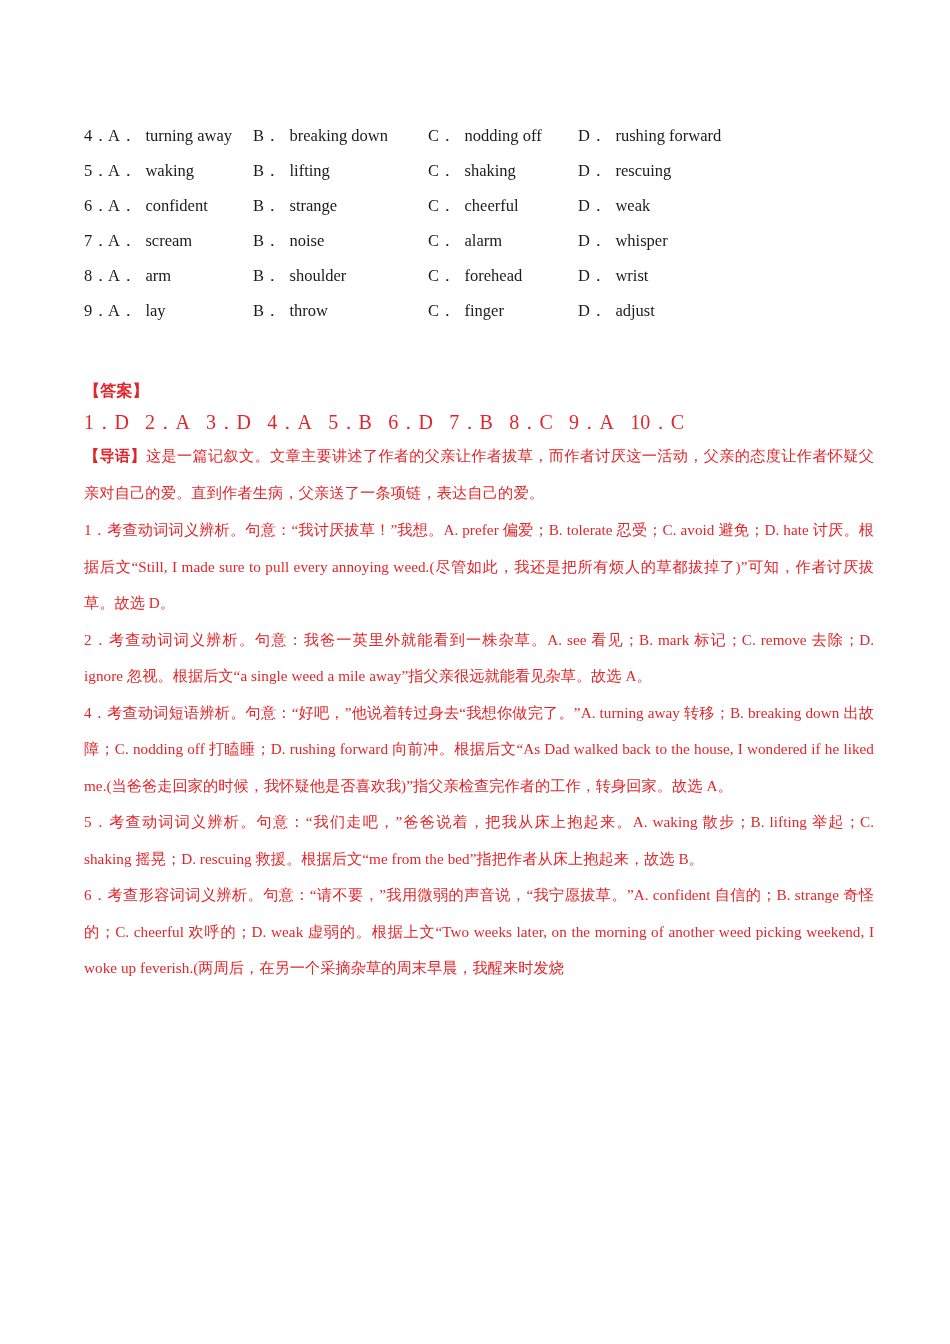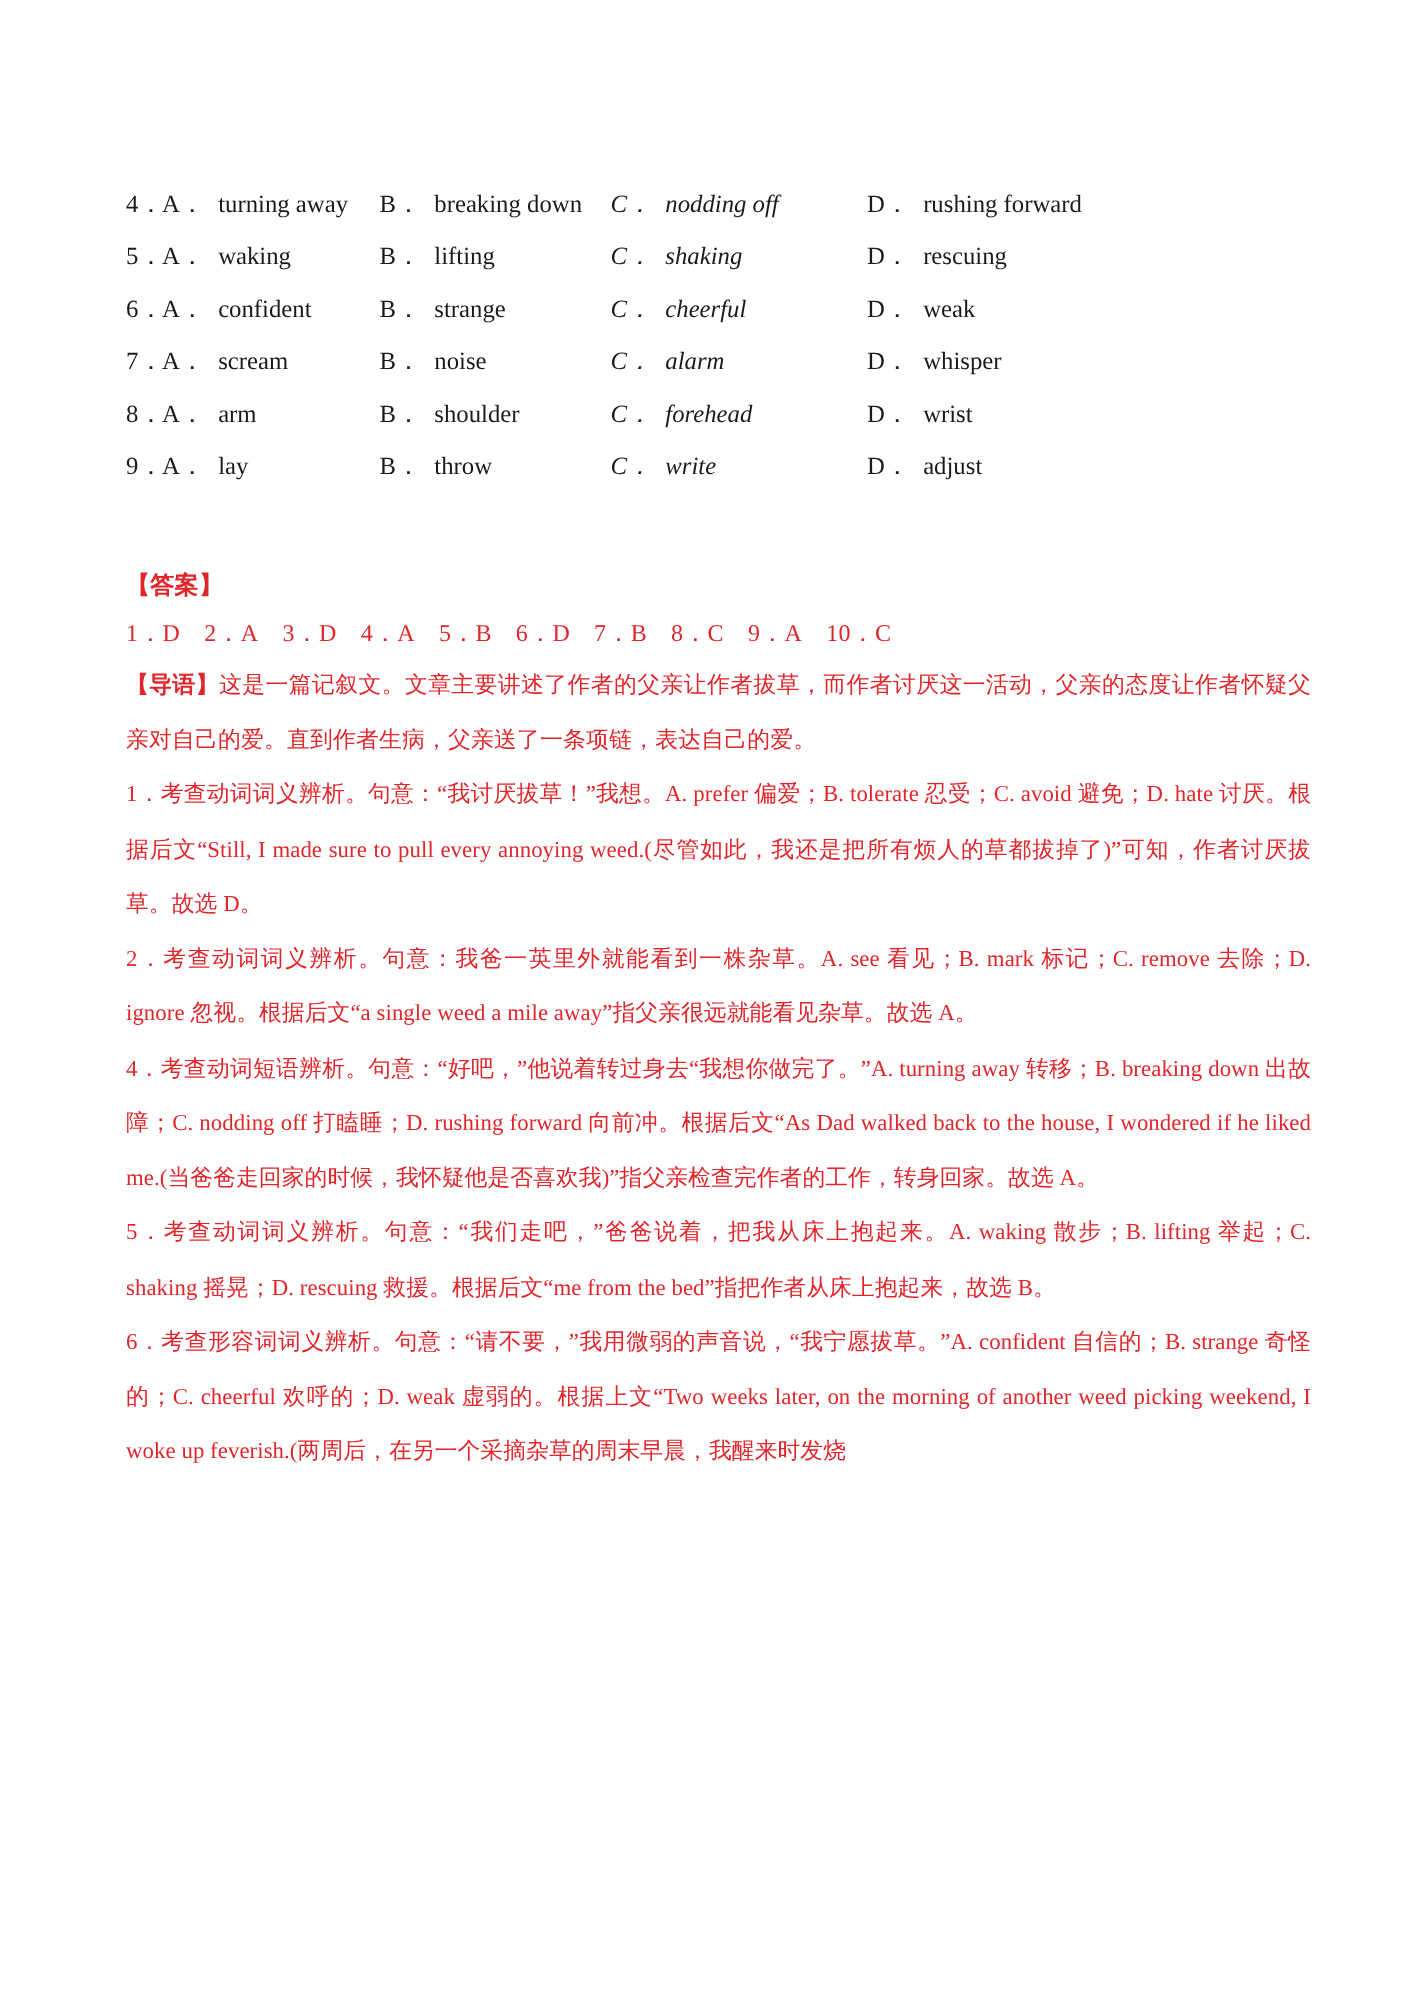--- a/index.html
+++ b/index.html
@@ -44,36 +44,36 @@
     width: 34px;
     text-align: left;
   }
   .opt-cell {
     position: absolute;
     white-space: nowrap;
   }
   .opt-cell .lt { margin-right: 9px; }
   .c-a { left: 24px; }
   .c-b { left: 169px; }
-  .c-c { left: 323px; font-style: italic; }
+  .c-c { left: 344px; }
   .c-d { left: 494px; }
 
   
   .ansblock {
     margin-top: 48px;
     color: #e0262b;
   }
   .ans-head {
     font-size: 16px;
     line-height: 30px;
     font-weight: bold;
     letter-spacing: 0.2px;
   }
   .ans-line {
-    font-size: 16px;
+    font-size: 20px;
     line-height: 33px;
     letter-spacing: 0.2px;
     white-space: nowrap;
   }
   .ans-line .ai { margin-right: 16px; }
 
   .para {
     color: #e0262b;
     font-size: 15.2px;
     line-height: 36.5px;
@@ -130,21 +130,21 @@
         <span class="opt-cell c-a"><span class="lt">A．</span><span>arm</span></span>
         <span class="opt-cell c-b"><span class="lt">B．</span><span>shoulder</span></span>
         <span class="opt-cell c-c"><span class="lt">C．</span><span>forehead</span></span>
         <span class="opt-cell c-d"><span class="lt">D．</span><span>wrist</span></span>
       </div>
 
       <div class="opt-row">
         <span class="opt-num">9．</span>
         <span class="opt-cell c-a"><span class="lt">A．</span><span>lay</span></span>
         <span class="opt-cell c-b"><span class="lt">B．</span><span>throw</span></span>
-        <span class="opt-cell c-c"><span class="lt">C．</span><span>write</span></span>
+        <span class="opt-cell c-c"><span class="lt">C．</span><span>finger</span></span>
         <span class="opt-cell c-d"><span class="lt">D．</span><span>adjust</span></span>
       </div>
 
 
     </div>
 
     <div class="ansblock">
       <div class="ans-head">【答案】</div>
       <div class="ans-line">
         <span class="ai">1．D</span><span class="ai">2．A</span><span class="ai">3．D</span><span class="ai">4．A</span><span class="ai">5．B</span><span class="ai">6．D</span><span class="ai">7．B</span><span class="ai">8．C</span><span class="ai">9．A</span><span class="ai">10．C</span>

